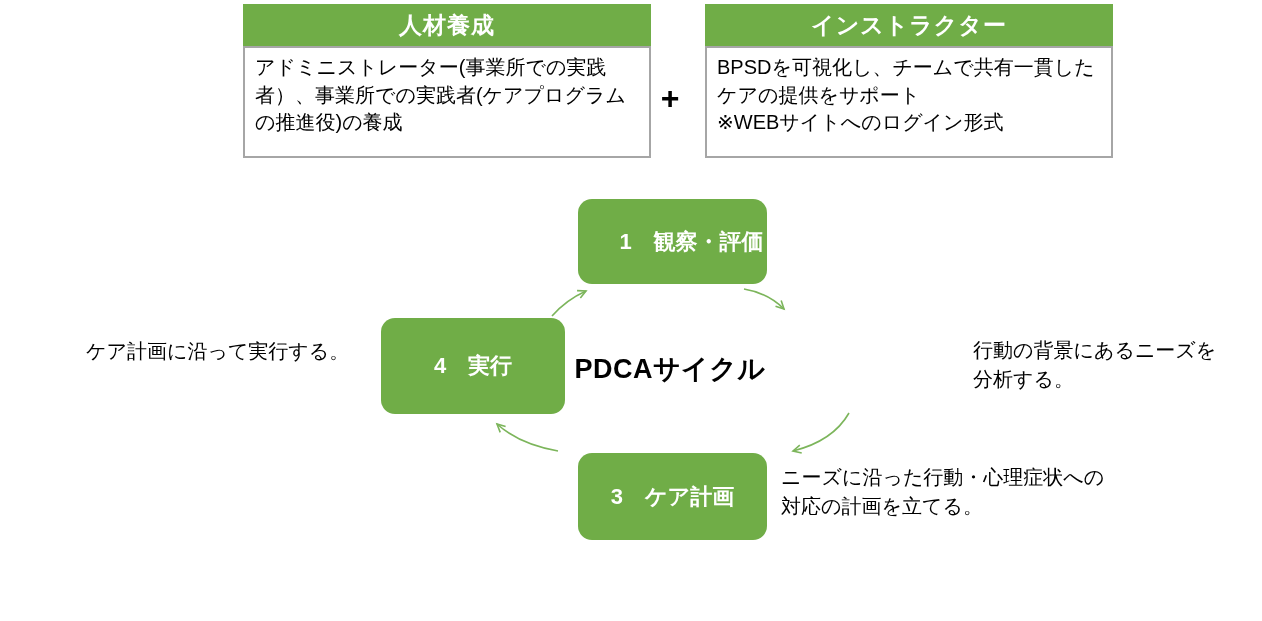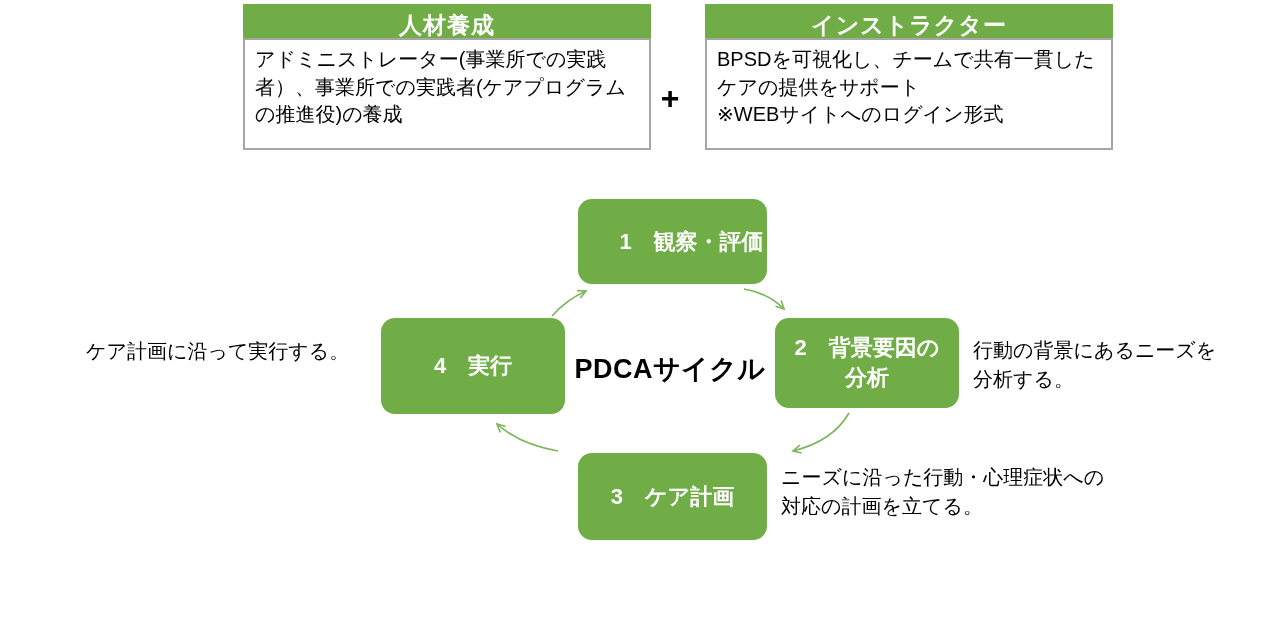--- a/index.html
+++ b/index.html
@@ -18,21 +18,21 @@
     width:1262px;
     height:621px;
     background:#ffffff;
     overflow:hidden;
   }
   
   .card{position:absolute;top:4px;width:408px;}
   .card-left{left:243px;}
   .card-right{left:705px;}
   .card-header{
-    height:34px;
+    height:42px;
     background:var(--box_green);
     color:#ffffff;
     font-size:23px;
     font-weight:bold;
     text-align:center;
     line-height:42px;
     letter-spacing:1px;
   }
   .card-body{
     box-sizing:border-box;
@@ -114,22 +114,20 @@
         <path d="M1,1 L9,5 L1,9" fill="none" stroke="var(--arrow_green)" stroke-width="1.6"></path>
       </marker>
     </defs>
     <path d="M552,316 Q566,300 586,291" fill="none" stroke="var(--arrow_green)" stroke-width="1.6" marker-end="url(#ah)"></path>
     <path d="M744,289 Q768,293 784,309" fill="none" stroke="var(--arrow_green)" stroke-width="1.6" marker-end="url(#ah)"></path>
     <path d="M849,413 Q833,441 793,451" fill="none" stroke="var(--arrow_green)" stroke-width="1.6" marker-end="url(#ah)"></path>
     <path d="M558,451 Q519,444 497,424" fill="none" stroke="var(--arrow_green)" stroke-width="1.6" marker-end="url(#ah)"></path>
   </svg>
 
   <div class="step step1">1　観察・評価</div>
-  <div class="step step2">2　背景要因の
-分析</div>
   <div class="step step3">3　ケア計画</div>
   <div class="step step4">4　実行</div>
 
   <div class="center-label">PDCAサイクル</div>
 
   <div class="desc desc2">行動の背景にあるニーズを
 分析する。</div>
   <div class="desc desc3">ニーズに沿った行動・心理症状への
 対応の計画を立てる。</div>
   <div class="desc desc4">ケア計画に沿って実行する。</div>

